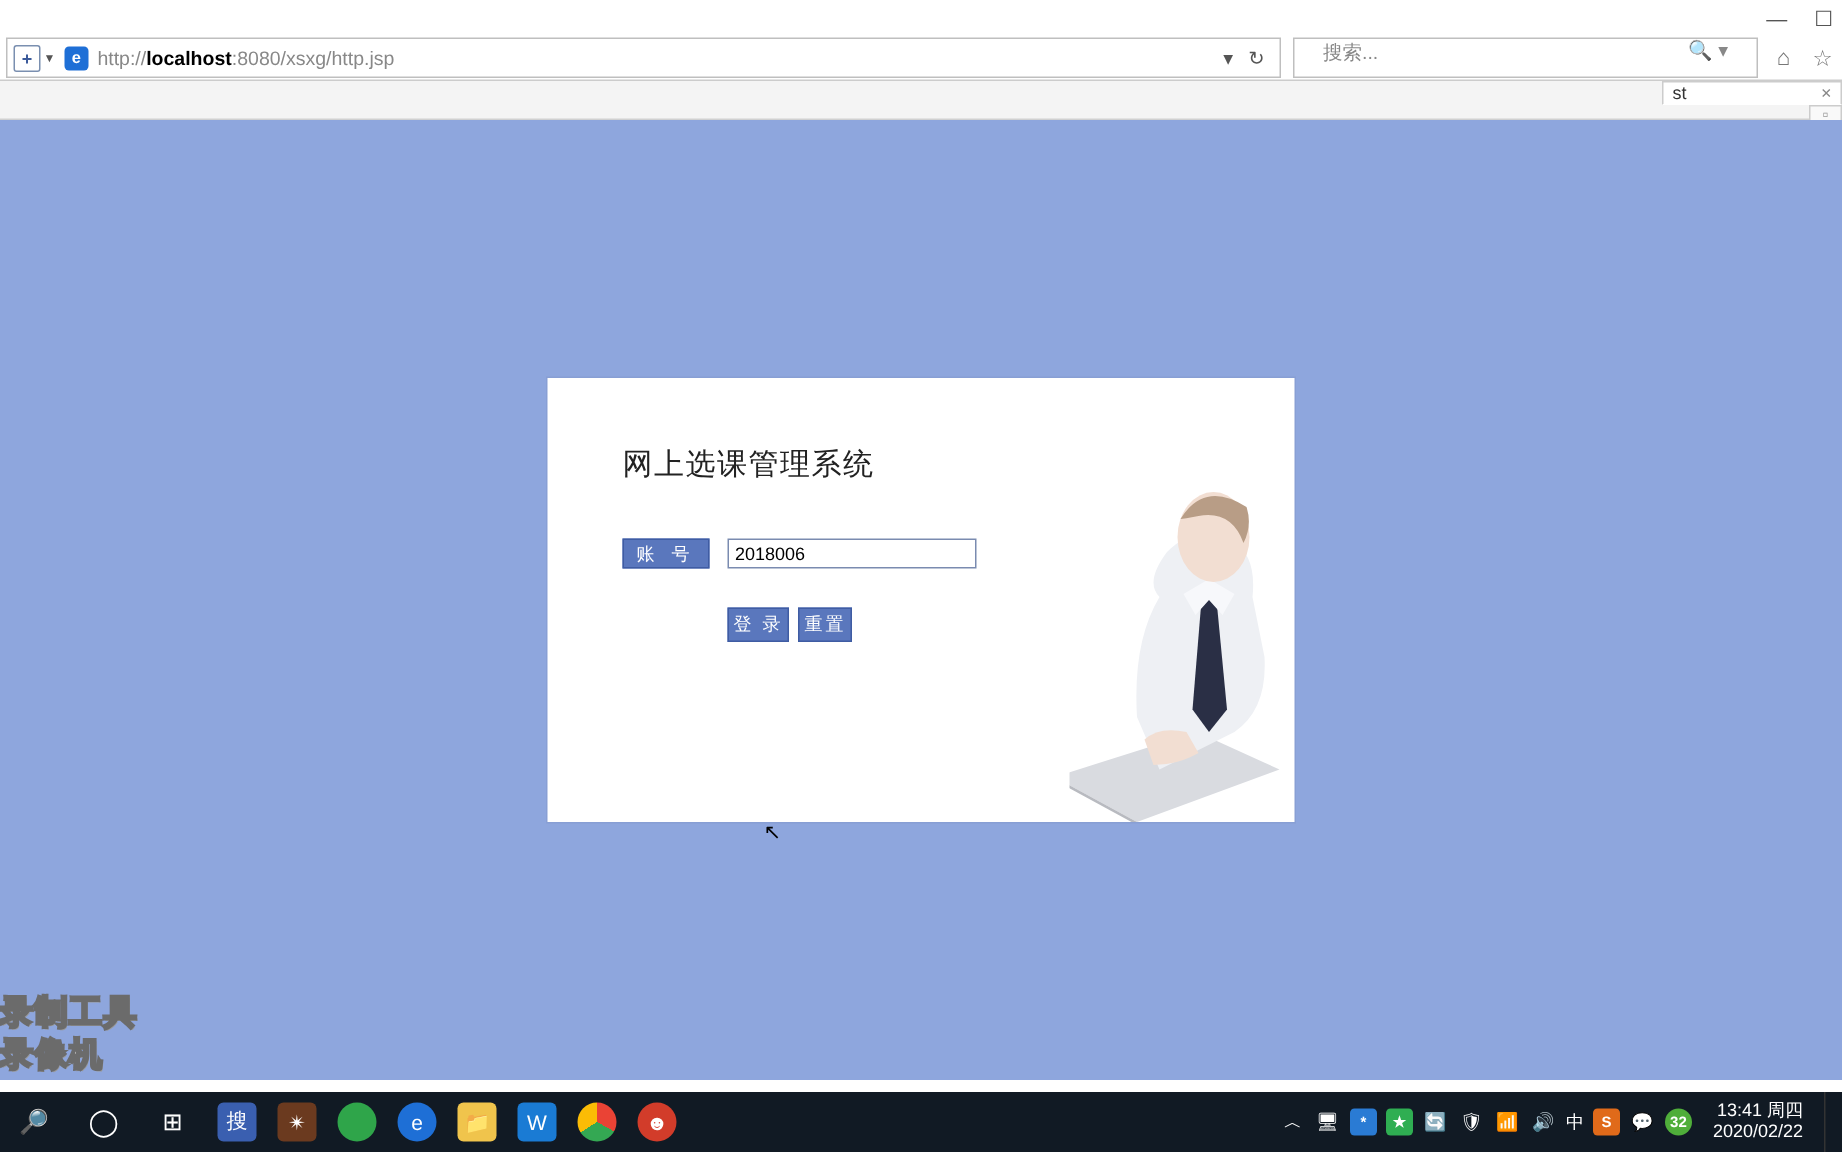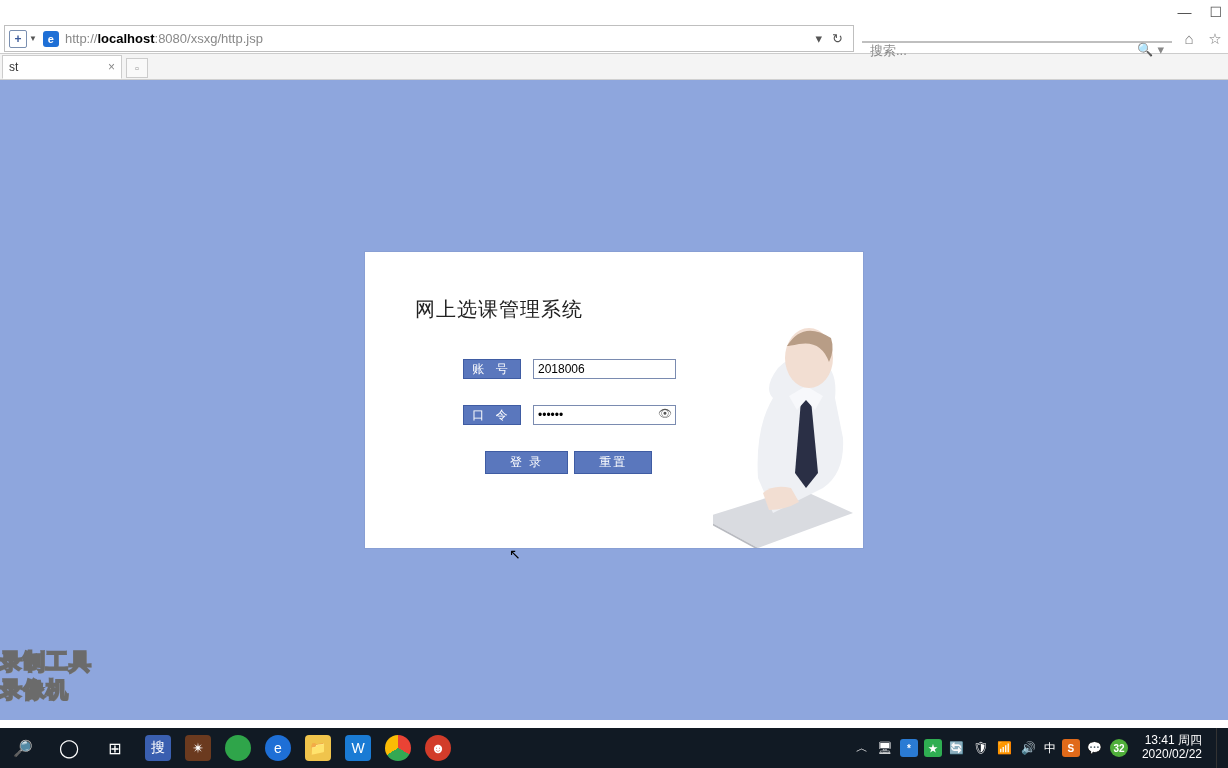--- a/index.html
+++ b/index.html
@@ -11,51 +11,51 @@
 
 
 .addr-row { height: 30px; display: flex; align-items: stretch; border-bottom: 1px solid #ccc; background: #fff; }
 .addr-box { flex: 1; display: flex; align-items: center; border: 1px solid #bfbfbf; margin: 1px 4px 1px 4px; padding: 0 4px; font-size: 13px; color: #333; }
 .addr-box .nav-plus { width: 18px; height: 18px; border: 1px solid #7a8fb0; color:#3b5a9a; font-weight:bold; font-size:12px; display:flex; align-items:center; justify-content:center; margin-right:2px; border-radius:2px;}
 .addr-box .nav-drop { font-size:8px; color:#555; margin-right:6px;}
 .addr-box .ie-e { width:16px; height:16px; background:#1e6fd6; color:#fff; border-radius:3px; font-size:11px; display:flex; align-items:center; justify-content:center; margin-right:6px; font-weight:bold;}
 .addr-url { flex:1; font-size: 13px; color: #888; }
 .addr-url b { color:#000; font-weight:bold; }
 .addr-right { display:flex; align-items:center; gap:10px; padding:0 6px; color:#555; font-size:13px;}
-.search-box { width: 310px; display:flex; align-items:flex-start; border:1px solid #bfbfbf; margin:17px 4px; padding:0 7px; font-size:13px; color:#888; justify-content:space-between;}
+.search-box { width: 310px; display:flex; align-items:flex-start; border:1px solid #bfbfbf; margin:1px 4px; padding:0 19px; font-size:13px; color:#888; justify-content:space-between;}
 .search-box .mag { color:#555; font-size:13px; }
 .icon-btn { width: 26px; display:flex; align-items:center; justify-content:center; color:#777; font-size:15px;}
 
 
-.tabstrip { height: 26px; background: #f4f4f4; border-bottom: 1px solid #d0d0d0; display:flex; align-items:flex-end; padding-left:0; }
+.tabstrip { height: 26px; background: #f4f4f4; border-bottom: 1px solid #d0d0d0; display:flex; align-items:flex-end; padding-left:12px;flex-direction:column; }
 .tab { height: 24px; min-width: 120px; background:#fff; border:1px solid #ccc; border-bottom:1px solid #fff; display:flex; align-items:center; padding:0 6px; font-size:12px; color:#333; gap:6px; margin-left:2px;}
 .tab .close { color:#888; font-size:12px; margin-left:auto;}
 .newtab { width:22px; height:20px; border:1px solid #ccc; margin-left:4px; margin-bottom:1px; background:#f9f9f9; display:flex; align-items:center; justify-content:center; font-size:11px; color:#999;}
 
 
 .viewport { position: relative; height: 640px; background: #8ea6dd; }
 .login-card { position:absolute; left:50%; top:50%; transform:translate(-50%,-50%); width: 498px; height: 296px; background:#fff; box-shadow: 0 0 0 1px rgba(0,0,0,0.04); display:flex;gap:36px; }
 .login-left { flex:1; padding: 44px 0 0 50px; }
 .login-title { font-size: 20px; color:#222; letter-spacing:1px; margin-bottom: 36px;}
-.form-row { display:flex; align-items:center; margin-bottom: 26px; margin-left: 48px; }
+.form-row { display:flex; align-items:center; margin-bottom: 26px; }
 .lab { width: 58px; height: 20px; background:#5a77bd; color:#fff; font-size:12px; display:flex; align-items:center; justify-content:center; letter-spacing:4px; border:1px solid #3f5ca3; margin-right:12px;}
-.txt-input { width: 143px; height: 20px; border:1px solid #7a8bb0; font-size:12px; padding:0 4px; color:#000;}
+.txt-input { width: 166px; height: 20px; border:1px solid #7a8bb0; font-size:12px; padding:0 4px; color:#000;}
 .pwd-wrap { position:relative; width:143px; }
 .pwd-eye { position:absolute; right:4px; top:2px; font-size:11px; color:#555;}
 .sel { width:143px; height:20px; border:1px solid #7a8bb0; font-size:12px; padding:0 2px;}
 .btn-row { display:flex; gap:6px; margin-top: 24px; margin-left:70px;}
-.btn { background:#5a77bd; color:#fff; border:1px solid #3f5ca3; font-size:12px; padding:2px 24px; letter-spacing:2px; cursor:default;}
+.btn { background:#5a77bd; color:#fff; border:1px solid #3f5ca3; font-size:12px; padding:2px 3px; letter-spacing:2px; cursor:default;}
 .login-right { width: 150px; position:relative; overflow:hidden;}
 .login-right svg { position:absolute; bottom:0; right:0; }
 
 
 .cursor { position:absolute; left:509px; top:466px; font-size:14px; color:#000; pointer-events:none;}
 
 
-.watermark { position:absolute; left:0; bottom:15px; font-size:22px; font-weight:bold; color:#fff; -webkit-text-stroke: 2px #6b6b6b; text-shadow: 1px 1px 0 #999; letter-spacing:1px; line-height:1.3;}
+.watermark { position:absolute; left:0; bottom:2px; font-size:22px; font-weight:bold; color:#fff; -webkit-text-stroke: 2px #6b6b6b; text-shadow: 1px 1px 0 #999; letter-spacing:1px; line-height:1.3;}
 
 
 .taskbar { position:absolute; left:0; bottom:0; width:100%; height:40px; background:#111a24; display:flex; align-items:center; color:#fff; font-size:12px;}
 .tb-left { display:flex; align-items:center; height:100%; }
 .tb-btn { width:46px; height:100%; display:flex; align-items:center; justify-content:center; font-size:16px; color:#fff;}
 .tb-btn.circle { font-size:18px;}
 .tb-icon { width:40px; height:100%; display:flex; align-items:center; justify-content:center;}
 .tb-icon .sq { width:26px; height:26px; border-radius:4px; display:flex; align-items:center; justify-content:center; font-size:14px;}
 .tb-right { margin-left:auto; display:flex; align-items:center; height:100%; gap:8px; padding-right:6px;}
 .tray-ic { width:18px; height:18px; display:flex; align-items:center; justify-content:center; font-size:12px;}
@@ -108,27 +108,20 @@
 
   <div class="login-card">
     <div class="login-left">
       <div class="login-title">网上选课管理系统</div>
 
       <div class="form-row">
         <div class="lab">账 号</div>
         <input class="txt-input" value="2018006" style="">
       </div>
 
-      <div class="form-row">
-        <div class="lab">口 令</div>
-        <div class="pwd-wrap">
-          <input class="txt-input" style="width: 143px;" value="••••••">
-          <span class="pwd-eye">👁</span>
-        </div>
-      </div>
 
 
       <div class="btn-row">
         <button class="btn">登 录</button>
         <button class="btn">重置</button>
       </div>
     </div>
     <div class="login-right">
       <svg width="160" height="260" viewBox="0 0 160 260">
 

